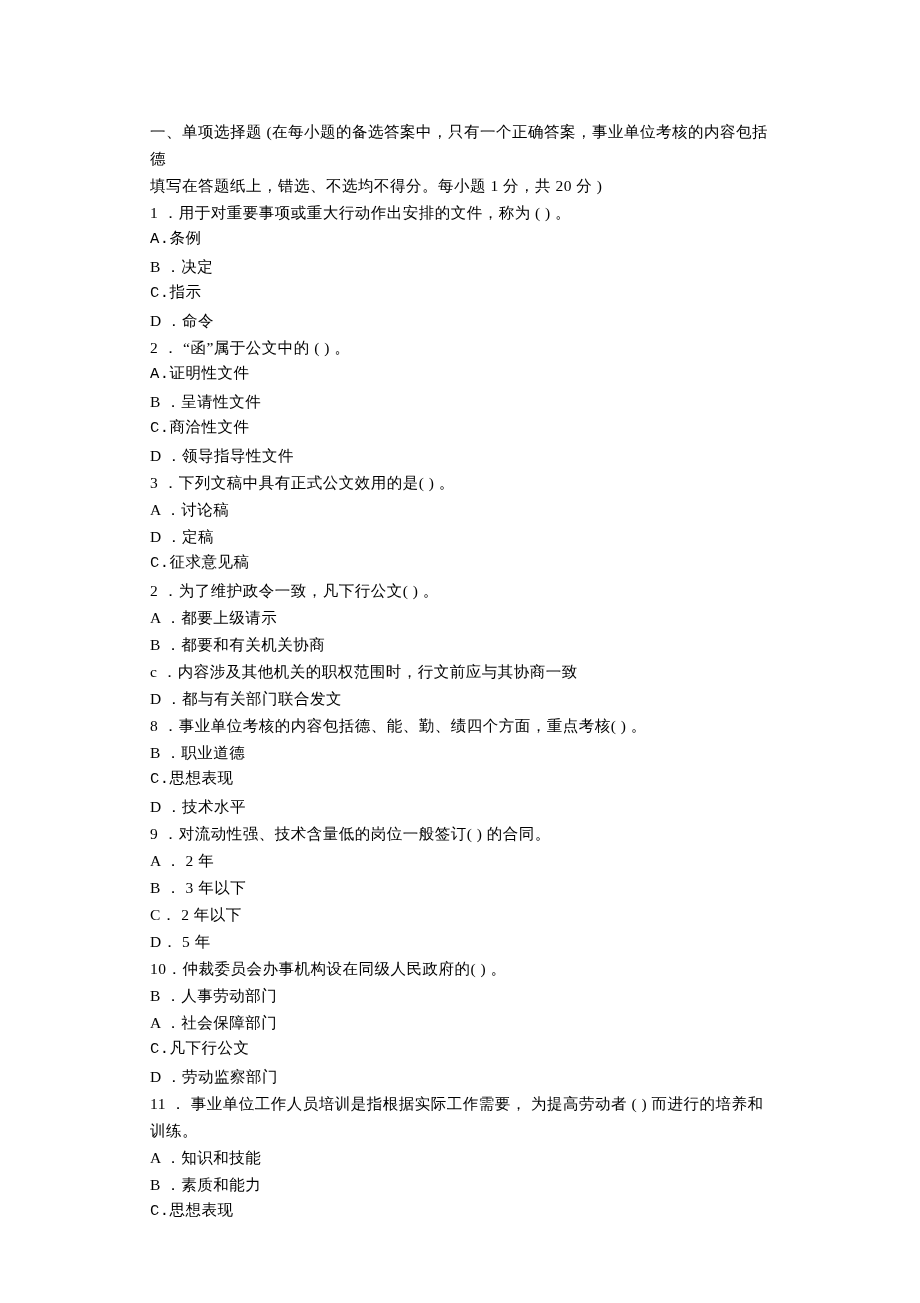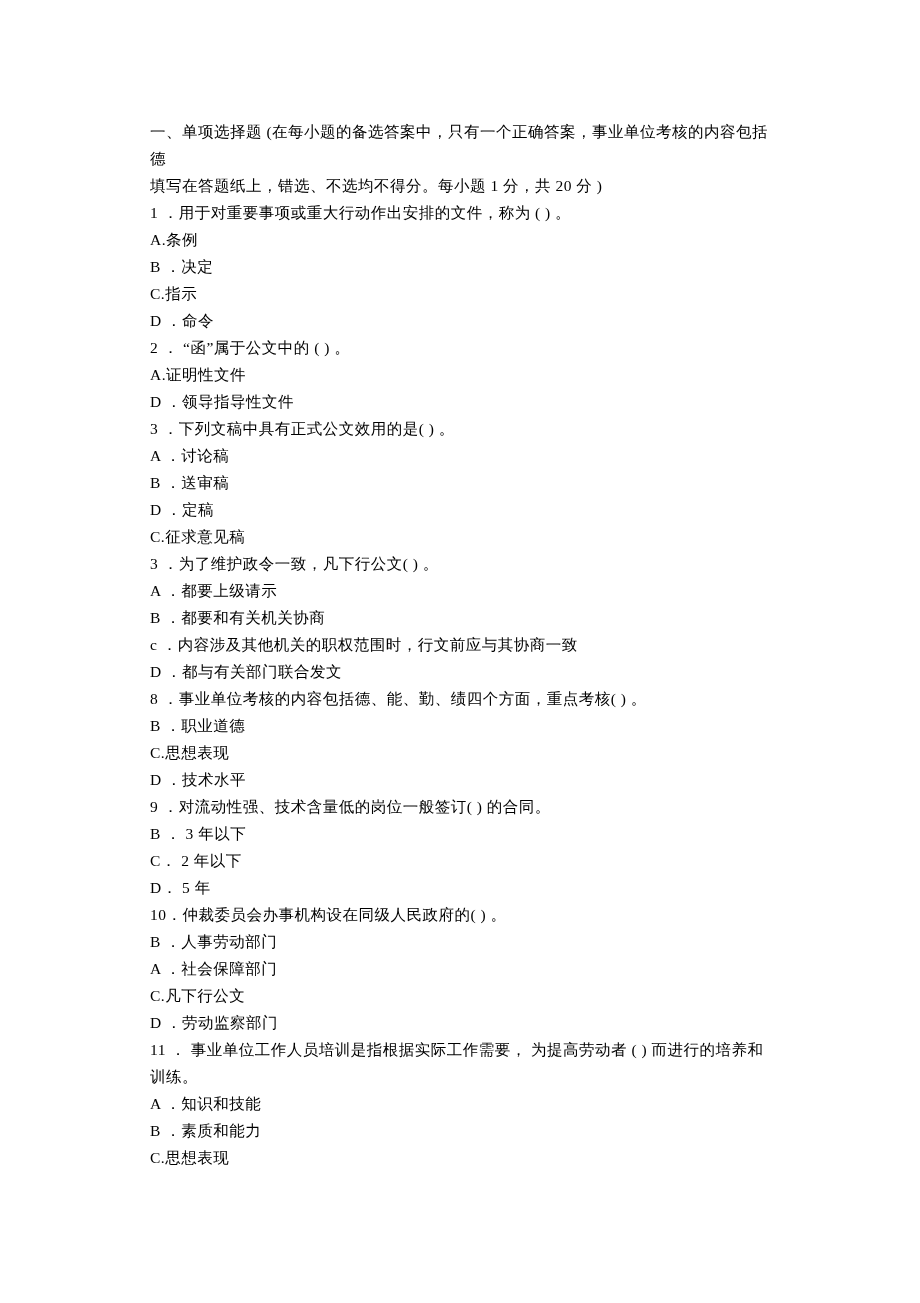--- a/index.html
+++ b/index.html
@@ -13,52 +13,54 @@
     padding: 118px 146px 100px 150px;
     font-size: 15.5px;
     line-height: 27px;
     color: #000000;
   }
   .line {
     white-space: pre-wrap;
     letter-spacing: 0.5px;
   }
   .sans {
-    font-family: Liberation Serif, serif;
+    font-family: Liberation Mono, monospace;
   }
 </style>
 </head>
 <body>
 
 <div class="page">
   <div class="line">一、单项选择题 (在每小题的备选答案中，只有一个正确答案，事业单位考核的内容包括德</div>
   <div class="line">填写在答题纸上，错选、不选均不得分。每小题 1 分，共 20 分 )</div>
   <div class="line">1 ．用于对重要事项或重大行动作出安排的文件，称为 ( ) 。</div>
   <div class="line sans">A.条例</div>
   <div class="line">B ．决定</div>
   <div class="line sans">C.指示</div>
   <div class="line">D ．命令</div>
   <div class="line">2 ． “函”属于公文中的 ( ) 。</div>
   <div class="line sans">A.证明性文件</div>
+  <div class="line">B ．呈请性文件</div>
+  <div class="line sans">C.商洽性文件</div>
   <div class="line">D ．领导指导性文件</div>
   <div class="line">3 ．下列文稿中具有正式公文效用的是( ) 。</div>
   <div class="line">A ．讨论稿</div>
-  <div class="line">B ．送审稿</div>
   <div class="line">D ．定稿</div>
   <div class="line sans">C.征求意见稿</div>
-  <div class="line">3 ．为了维护政令一致，凡下行公文( ) 。</div>
+  <div class="line">2 ．为了维护政令一致，凡下行公文( ) 。</div>
   <div class="line">A ．都要上级请示</div>
   <div class="line">B ．都要和有关机关协商</div>
   <div class="line">c ．内容涉及其他机关的职权范围时，行文前应与其协商一致</div>
   <div class="line">D ．都与有关部门联合发文</div>
   <div class="line">8 ．事业单位考核的内容包括德、能、勤、绩四个方面，重点考核( ) 。</div>
   <div class="line">B ．职业道德</div>
   <div class="line sans">C.思想表现</div>
   <div class="line">D ．技术水平</div>
   <div class="line">9 ．对流动性强、技术含量低的岗位一般签订( ) 的合同。</div>
+  <div class="line">A ． 2 年</div>
   <div class="line">B ． 3 年以下</div>
   <div class="line">C． 2 年以下</div>
   <div class="line">D． 5 年</div>
   <div class="line">10．仲裁委员会办事机构设在同级人民政府的( ) 。</div>
   <div class="line">B ．人事劳动部门</div>
   <div class="line">A ．社会保障部门</div>
   <div class="line sans">C.凡下行公文</div>
   <div class="line">D ．劳动监察部门</div>
   <div class="line">11 ． 事业单位工作人员培训是指根据实际工作需要， 为提高劳动者 ( ) 而进行的培养和训练。</div>
   <div class="line">A ．知识和技能</div>

